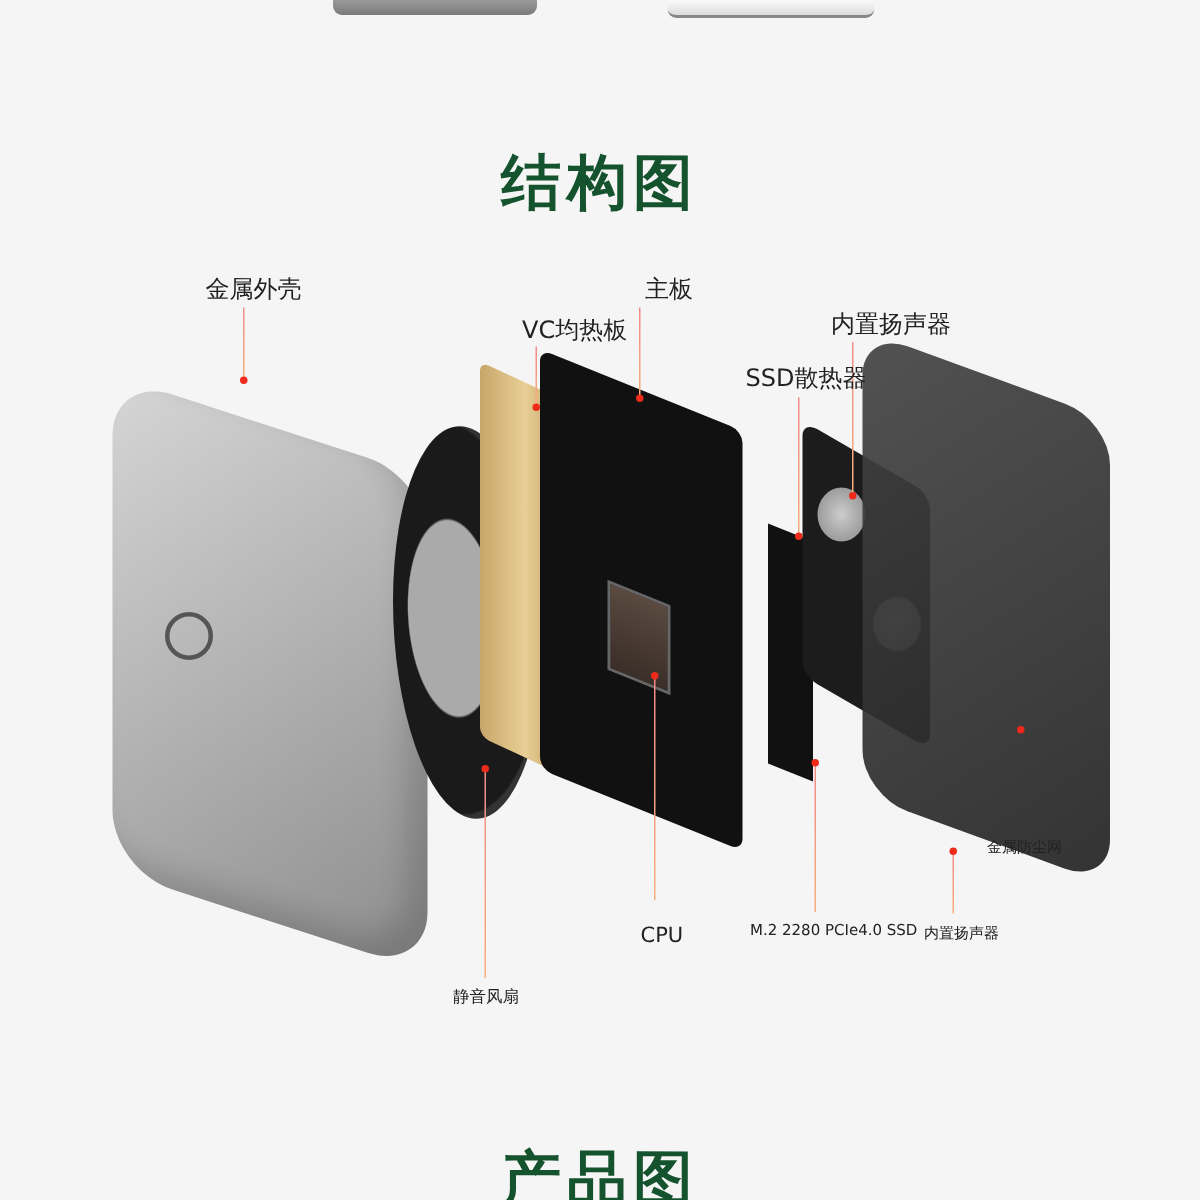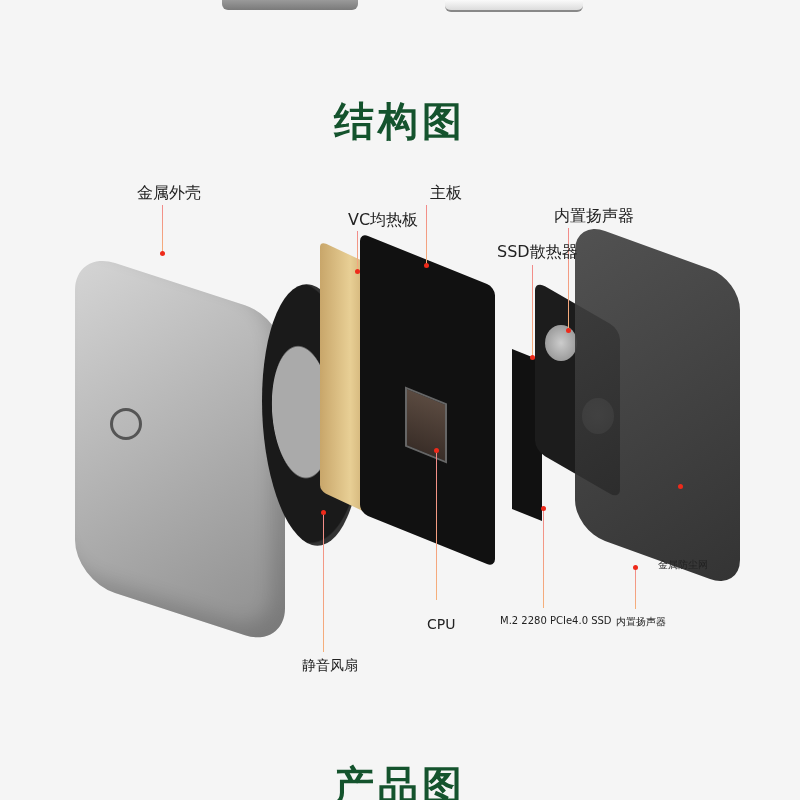--- a/index.html
+++ b/index.html
@@ -71,15 +71,15 @@
 
 <div class="label" style="left:137px;top:183px;">金属外壳</div>
 <div class="label" style="left:430px;top:183px;">主板</div>
 <div class="label" style="left:348px;top:210px;">VC均热板</div>
 <div class="label" style="left:537px;top:206px;margin-left:17px;">内置扬声器</div>
 <div class="label" style="left:497px;top:242px;">SSD散热器</div>
 <div class="label" style="left:658px;top:558px;font-size:10px;">金属防尘网</div>
 <div class="label" style="left:427px;top:616px;font-size:14px;">CPU</div>
 <div class="label" style="left:500px;top:615px;font-size:10px;">M.2 2280 PCIe4.0 SSD</div>
 <div class="label" style="left:616px;top:615px;font-size:10px;">内置扬声器</div>
-<div class="label" style="left:302px;top:657px;font-size:14px;">静音风扇</div>
+<div class="label" style="left:302px;top:657px;font-size:11px;">静音风扇</div>
 
 <div class="title" style="top:758px;">产品图</div>
 
 </body></html>

